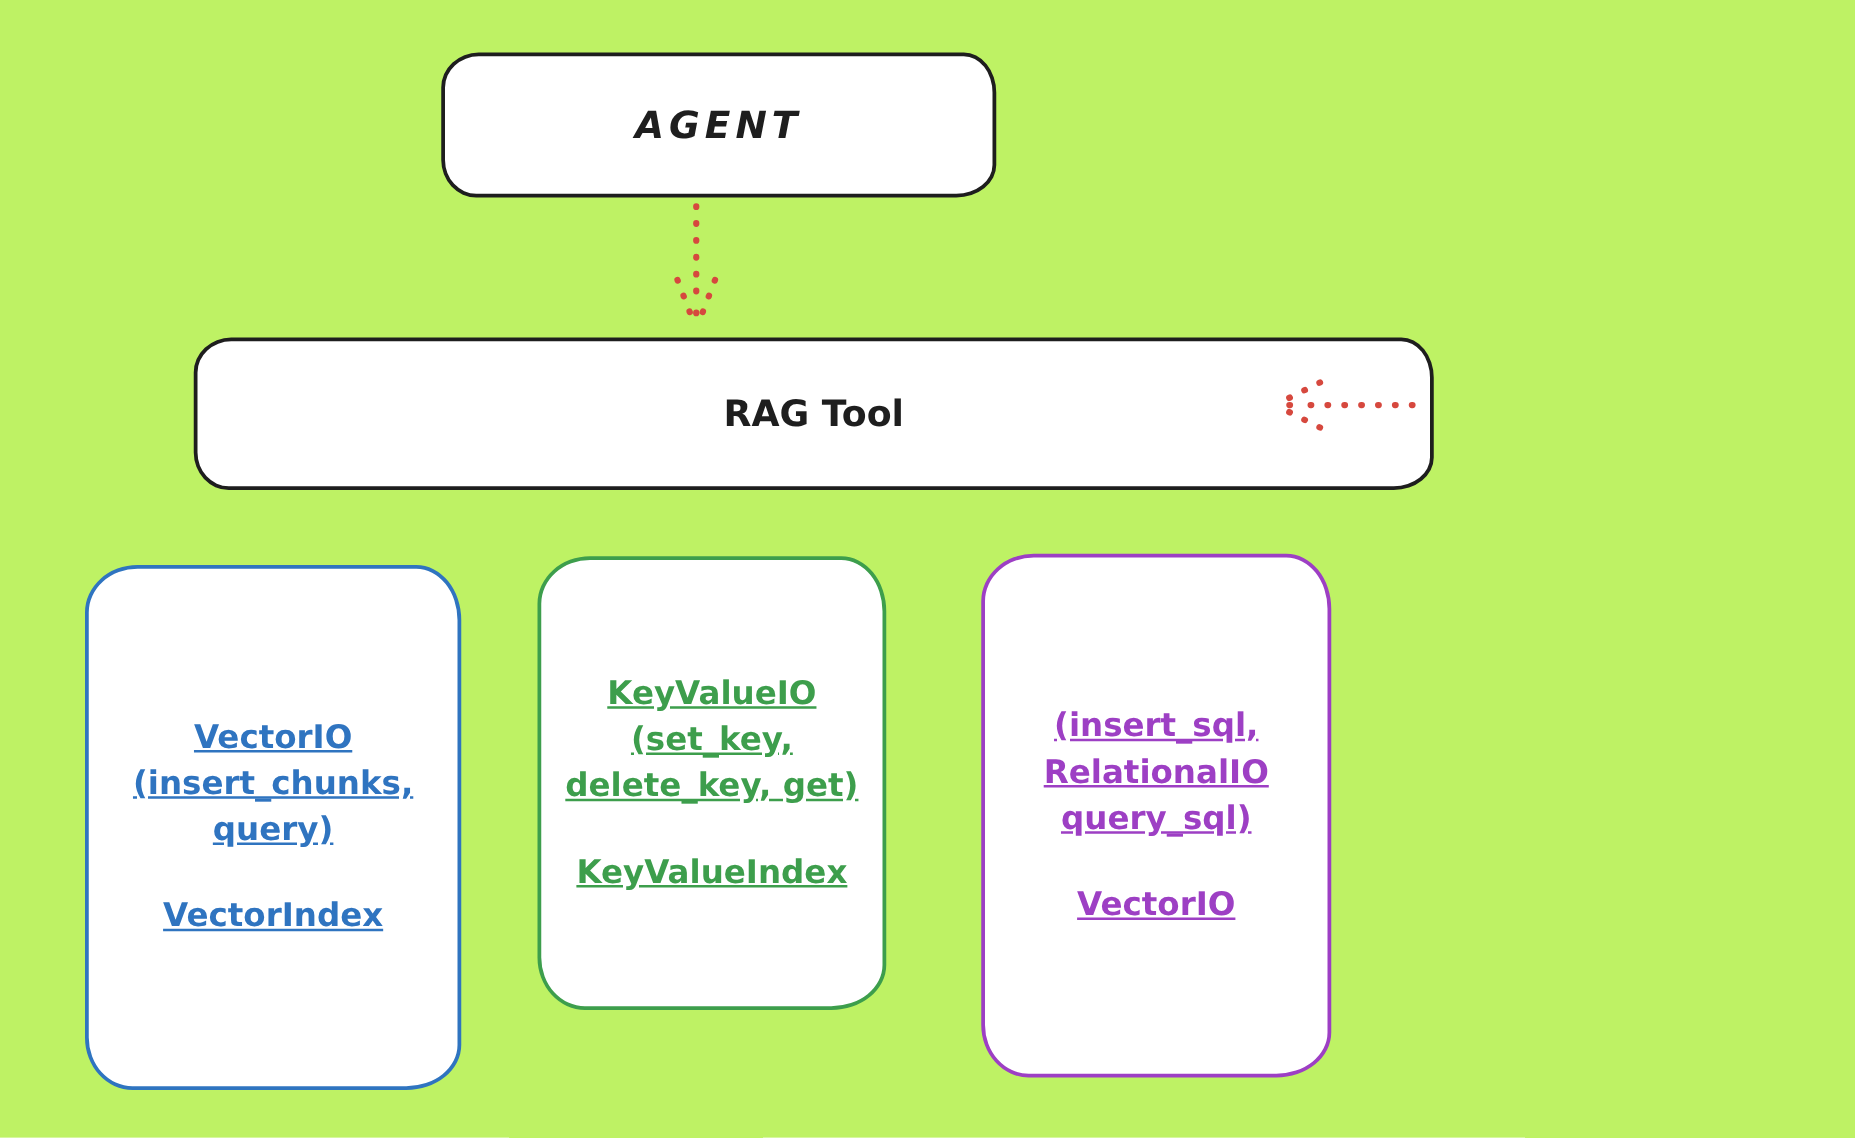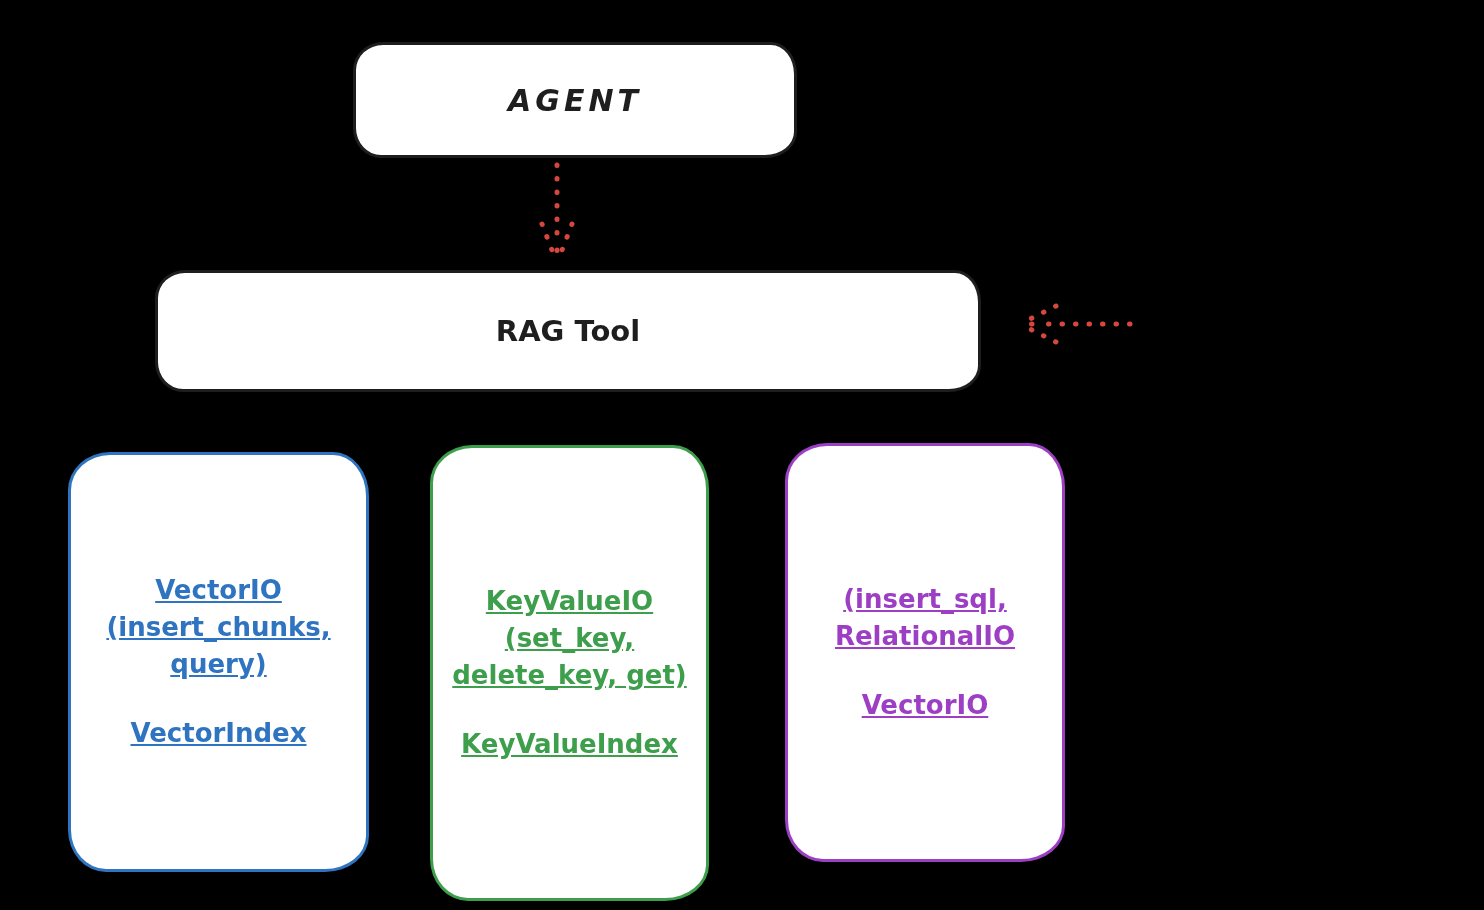--- a/index.html
+++ b/index.html
@@ -4,21 +4,21 @@
 <style>
   * { margin: 0; padding: 0; box-sizing: border-box; }
   html, body { background: #ffffff; }
   body {
     font-family: "DejaVu Sans", "Liberation Sans", sans-serif;
     width: 1484px; height: 910px; overflow: hidden;
   }
   .canvas {
     position: relative;
     width: 1484px; height: 910px;
-    background: #000000;
+    background: #bef264;
   }
 
   
   .sketch-box {
     position: absolute;
     background: #ffffff;
     display: flex;
     align-items: center;
     justify-content: center;
     text-align: center;
@@ -31,21 +31,21 @@
   .agent-box {
     left: 353px; top: 42px; width: 444px; height: 116px;
   }
   .agent-label {
     font-size: 30px;
     font-weight: bold;
     font-style: italic;
     letter-spacing: 4px;
   }
   .rag-box {
-    left: 155px; top: 270px; width: 826px; height: 122px;
+    left: 155px; top: 270px; width: 992px; height: 122px;
   }
   .rag-label {
     font-size: 29px;
     font-weight: 600;
   }
 
   
   .storage-box {
     border: 3.5px solid var(--c, #333);
     color: var(--c, #333);
@@ -62,21 +62,21 @@
   }
   .storage-box .index-label {
     display: block;
     font-size: 26px;
     font-weight: 600;
     line-height: 37px;
     margin-top: 32px;
     white-space: nowrap;
   }
   .box-vector     { left: 68px;  top: 452px; width: 301px; height: 420px; }
-  .box-keyvalue   { left: 430px; top: 445px; width: 279px; height: 456px; }
+  .box-keyvalue   { left: 430px; top: 445px; width: 279px; height: 363px; }
   .box-relational { left: 785px; top: 443px; width: 280px; height: 419px; }
 
   
   .arrow { position: absolute; color: var(--c, #d6483e); }
   .arrow-down  { left: 533px;  top: 160px; width: 48px;  height: 108px; }
   .arrow-left  { left: 1012px; top: 296px; width: 126px; height: 56px;  }
   .arrow svg { display: block; width: 100%; height: 100%; }
 
   
   .annotation {
@@ -136,16 +136,17 @@
   <div class="sketch-box storage-box box-keyvalue" style="--c: #3d9e4c;">
     <span class="line">KeyValueIO</span>
     <span class="line">(set_key,</span>
     <span class="line">delete_key, get)</span>
     <span class="index-label">KeyValueIndex</span>
   </div>
 
   <div class="sketch-box storage-box box-relational" style="--c: #9d3fc4;">
     <span class="line">(insert_sql,</span>
     <span class="line">RelationalIO</span>
+    <span class="line">query_sql)</span>
     <span class="index-label">VectorIO</span>
   </div>
 
 </div>
 
 </body></html>

